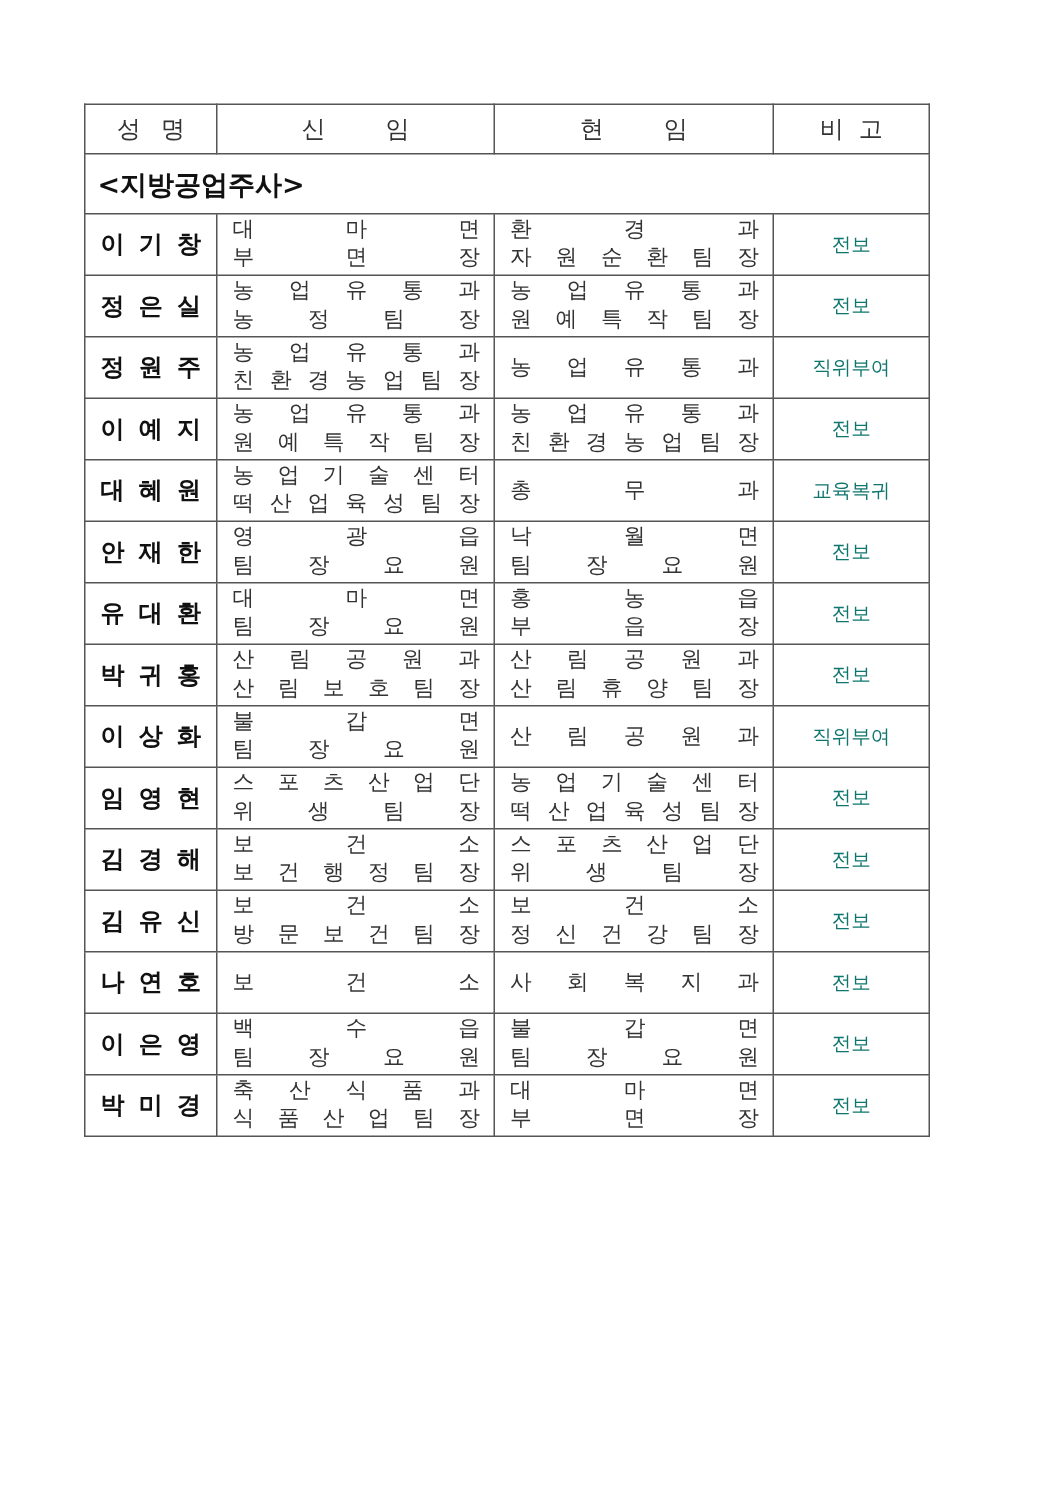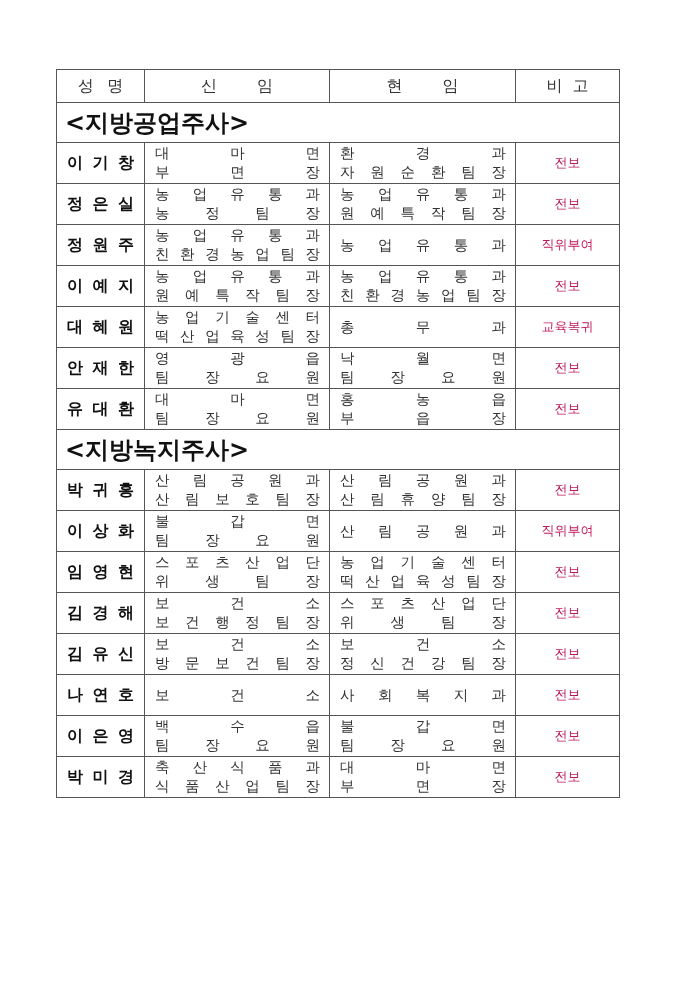--- a/index.html
+++ b/index.html
@@ -9,28 +9,28 @@
          border-collapse: collapse; table-layout: fixed; }
   .tbl td { border: 1px solid #555; padding: 0; vertical-align: middle; }
   .col-name { width: 88px; }
   .col-new { width: 185px; }
   .col-cur { width: 186px; }
   .col-note { width: 104px; }
   .hdr td { height: 32px; font-size: 16px; text-align: center; color: #333; }
   .hdr .spread { display: flex; justify-content: space-around; padding: 0 14px; }
   .hdr .spread.wide { justify-content: center; gap: 40px; }
   .sect td { height: 39px; font-family: "DejaVu Sans", sans-serif; font-weight: bold;
-             font-size: 24px; padding-left: 8px; color: #111; }
+             font-size: 18px; padding-left: 8px; color: #111; }
   .row td { height: 40px; }
   .name { font-family: "DejaVu Sans", sans-serif; font-weight: bold; font-size: 16px;
           text-align: center; letter-spacing: 0; color: #111; }
   .name-inner { display: flex; justify-content: space-between; padding: 0 10px; }
   .pos { padding: 0 9px 0 10px !important; font-size: 14.5px; color: #333; line-height: 19px; }
   .line { display: flex; justify-content: space-between; }
-  .note { text-align: center; font-size: 13px; color: #be185d; font-family: Liberation Serif, serif; }
+  .note { text-align: center; font-size: 13px; color: #0f766e; font-family: Liberation Serif, serif; }
 </style>
 </head>
 <body>
 
 <table class="tbl">
   <colgroup>
     <col class="col-name">
       <col class="col-new">
       <col class="col-cur">
       <col class="col-note">
@@ -326,23 +326,20 @@
             <span>읍</span>
           </div>
           <div class="line">
             <span>부</span>
             <span>읍</span>
             <span>장</span>
           </div>
         </td>
         <td class="note">전보</td>
       </tr>
-      <tr class="sect">
-        <td colspan="4">&lt;지방녹지주사&gt;</td>
-      </tr>
       <tr class="row">
         <td class="name">
           <div class="name-inner">
             <span>박</span>
             <span>귀</span>
             <span>홍</span>
           </div>
         </td>
         <td class="pos">
           <div class="line">

